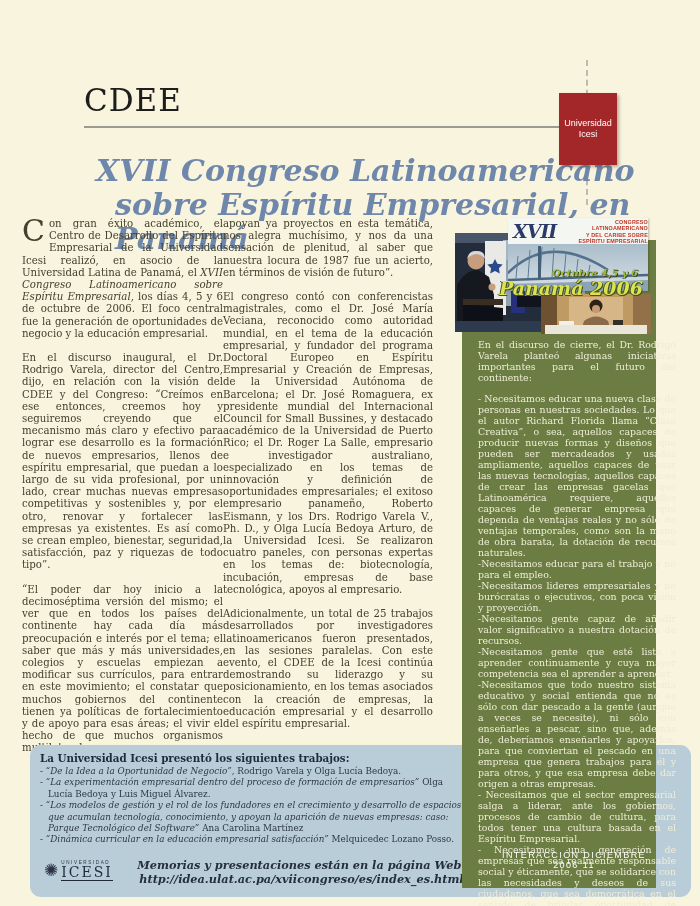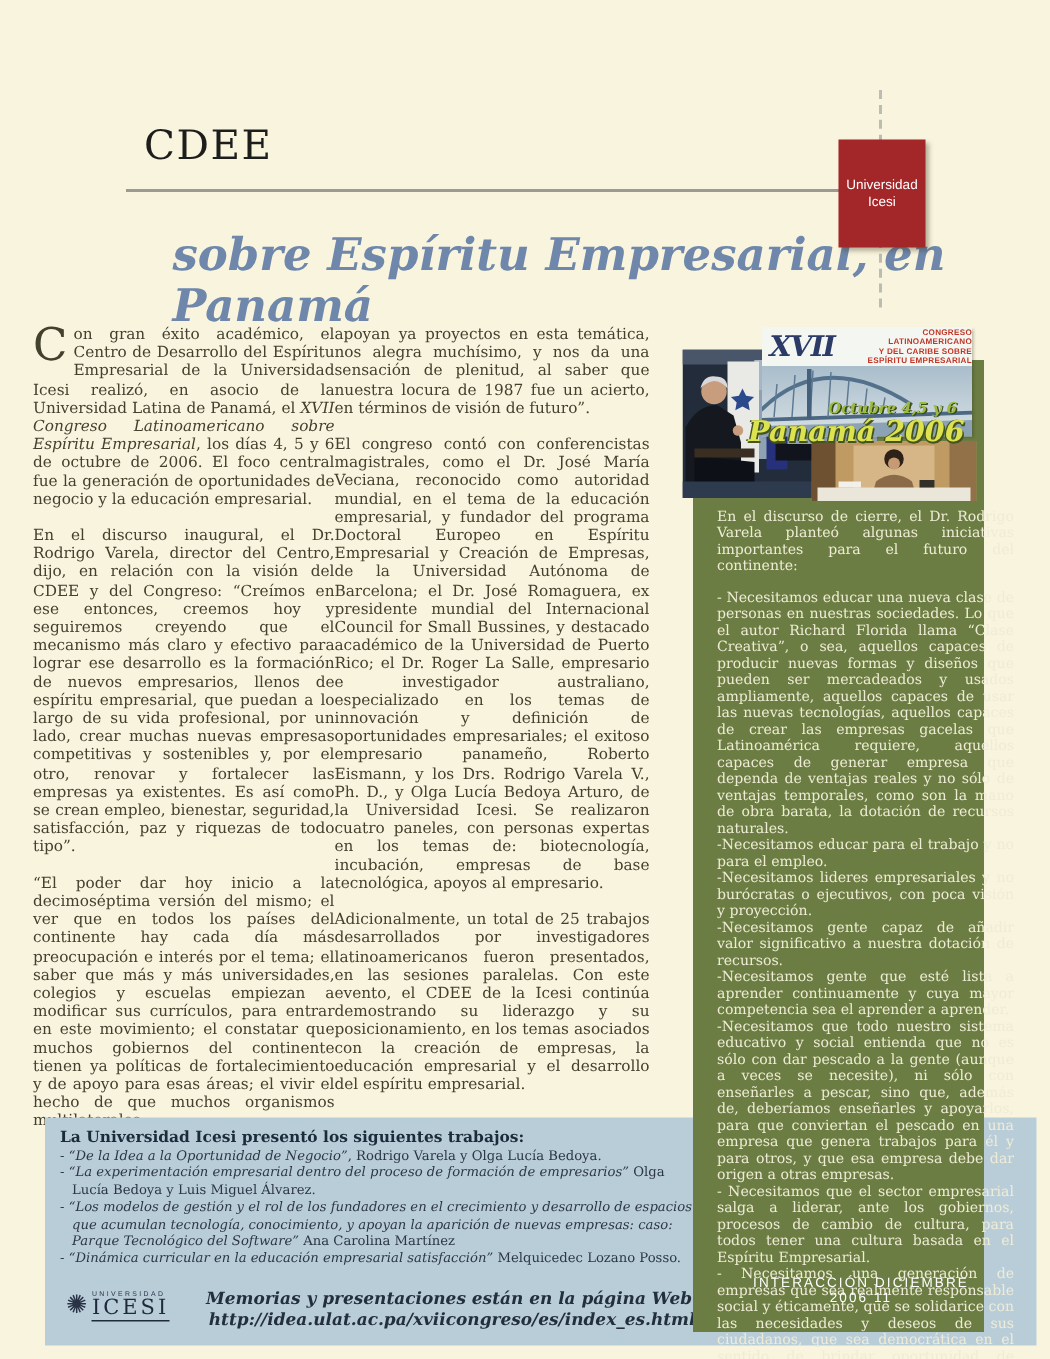--- a/index.html
+++ b/index.html
@@ -5,21 +5,21 @@
   :root{
     --page_bg:#f8f4de; --ink:#44402e; --title_blue:#6e87ab; --badge_bg:#a32629;
     --panel_green:#6b7d42; --panel_ink:#efecd6; --box_blue:#b9cdd9; --box_ink:#2d3744;
     --rule:#9b9b93; --accent_red:#c03526;
   }
   html,body{margin:0;padding:0;}
   body{width:700px;height:906px;background:#e9e9e9;font-family:"DejaVu Serif",serif;}
   .page{position:relative;width:700px;height:906px;background:var(--page_bg);overflow:hidden;}
 
   
-  .cdee{position:absolute;left:96px;top:82px;font-size:27px;letter-spacing:1px;color:#1d1d1b;}
+  .cdee{position:absolute;left:84px;top:82px;font-size:31px;letter-spacing:1px;color:#1d1d1b;}
   .header-rule{position:absolute;left:84px;top:126px;width:484px;height:2px;background:var(--rule);}
   .dashed-line{position:absolute;left:586px;top:60px;height:145px;width:0;border-left:2px dashed #bcbcb0;}
   .badge{position:absolute;left:559px;top:93px;width:58px;height:72px;background:var(--badge_bg);
          box-shadow:2px 2px 3px rgba(60,50,30,.35);display:flex;flex-direction:column;
          align-items:center;justify-content:center;z-index:2;}
   .badge span{color:#fff;font-family:"Liberation Sans",sans-serif;font-size:9px;line-height:11px;}
   .title{position:absolute;left:78px;top:134px;width:575px;color:var(--title_blue);
          font-style:italic;font-size:30px;line-height:34px;}
   .title .t1{display:block;padding-left:18px;}
   .title .t2{display:block;margin-left:37px;}
@@ -55,21 +55,21 @@
   .xvii{font-size:19px;font-weight:bold;font-style:italic;color:#2c3a68;padding:0 3px 0 5px;letter-spacing:-1px;}
   .banner-sub{display:flex;flex-direction:column;padding-top:1px;}
   .banner-sub span{font-family:"Liberation Sans",sans-serif;font-size:5.4px;line-height:6.4px;
                    font-weight:bold;color:var(--accent_red);letter-spacing:.2px;}
   .panama{position:absolute;top:27px;right:5px;font-style:italic;font-weight:bold;font-size:19px;
           color:#dde24f;text-shadow:1px 1px 0 #44541e,-1px 0 0 #44541e,0 1px 0 #44541e;white-space:nowrap;margin-top:32px;}
   .octubre{position:absolute;top:49px;right:10px;font-style:italic;font-weight:bold;font-size:10px;
            color:#9abb3f;text-shadow:1px 1px 0 #3d4a1a;}
 
   
-  .works-box{position:absolute;left:30px;top:745px;width:661px;height:152px;background:var(--box_blue);z-index:0;}
+  .works-box{position:absolute;left:30px;top:745px;width:661px;height:152px;background:var(--box_blue);z-index:0;border-radius:11px;}
   .works-inner{position:absolute;left:10px;top:7px;width:428px;}
   .works-title{font-size:10.3px;font-weight:bold;color:#1c2b3a;margin:0 0 2px 0;}
   .work-item{font-size:8.8px;line-height:11.4px;color:var(--box_ink);margin:0;padding-left:8px;text-indent:-8px;}
   .works-footer{position:absolute;left:14px;top:113px;width:428px;display:flex;align-items:flex-start;}
   .icesi-logo{display:flex;align-items:center;margin-top:2px;}
   .icesi-icon{font-size:17px;color:#2a3346;line-height:17px;margin-right:3px;}
   .icesi-text{display:flex;flex-direction:column;}
   .icesi-univ{font-family:"Liberation Sans",sans-serif;font-size:4.6px;letter-spacing:1.6px;color:#2a3346;}
   .icesi-name{font-size:14px;letter-spacing:2px;color:#1e2a3a;border-bottom:1.5px solid #1e2a3a;line-height:15px;}
   .web-note{flex:1;text-align:center;font-style:italic;font-weight:bold;font-size:11.3px;
@@ -81,20 +81,21 @@
 <div class="page">
 
   <div class="cdee">CDEE</div>
   <div class="header-rule"></div>
   <div class="dashed-line"></div>
   <div class="badge">
     <span>Universidad</span>
     <span>Icesi</span>
   </div>
   <h1 class="title">
+    <span class="t1">XVII Congreso Latinoamericano</span>
     <span class="t2">sobre Espíritu Empresarial, en Panamá</span>
   </h1>
 
   <div class="col col1">
     <span class="dropcap">C</span>
     <div>
         <p class="para"><span>on gran éxito académico, el Centro de Desarrollo del Espíritu Empresarial de la Universidad Icesi realizó, en asocio de la Universidad Latina de Panamá, el </span><span class="it">XVII Congreso Latinoamericano sobre Espíritu Empresarial</span><span>, los días 4, 5 y 6 de octubre de 2006. El foco central fue la generación de oportunidades de negocio y la educación empresarial.</span></p>
         <p class="para"><span>En el discurso inaugural, el Dr. Rodrigo Varela, director del Centro, dijo, en relación con la visión del CDEE y del Congreso: “Creímos en ese entonces, creemos hoy y seguiremos creyendo que el mecanismo más claro y efectivo para lograr ese desarrollo es la formación de nuevos empresarios, llenos de espíritu empresarial, que puedan a lo largo de su vida profesional, por un lado, crear muchas nuevas empresas competitivas y sostenibles y, por el otro, renovar y fortalecer las empresas ya existentes. Es así como se crean empleo, bienestar, seguridad, satisfacción, paz y riquezas de todo tipo”.</span></p>
         <p class="para"><span>“El poder dar hoy inicio a la decimoséptima versión del mismo; el ver que en todos los países del continente hay cada día más preocupación e interés por el tema; el saber que más y más universidades, colegios y escuelas empiezan a modificar sus currículos, para entrar en este movimiento; el constatar que muchos gobiernos del continente tienen ya políticas de fortalecimiento y de apoyo para esas áreas; el vivir el hecho de que muchos organismos multilaterales</span></p>
       </div>

